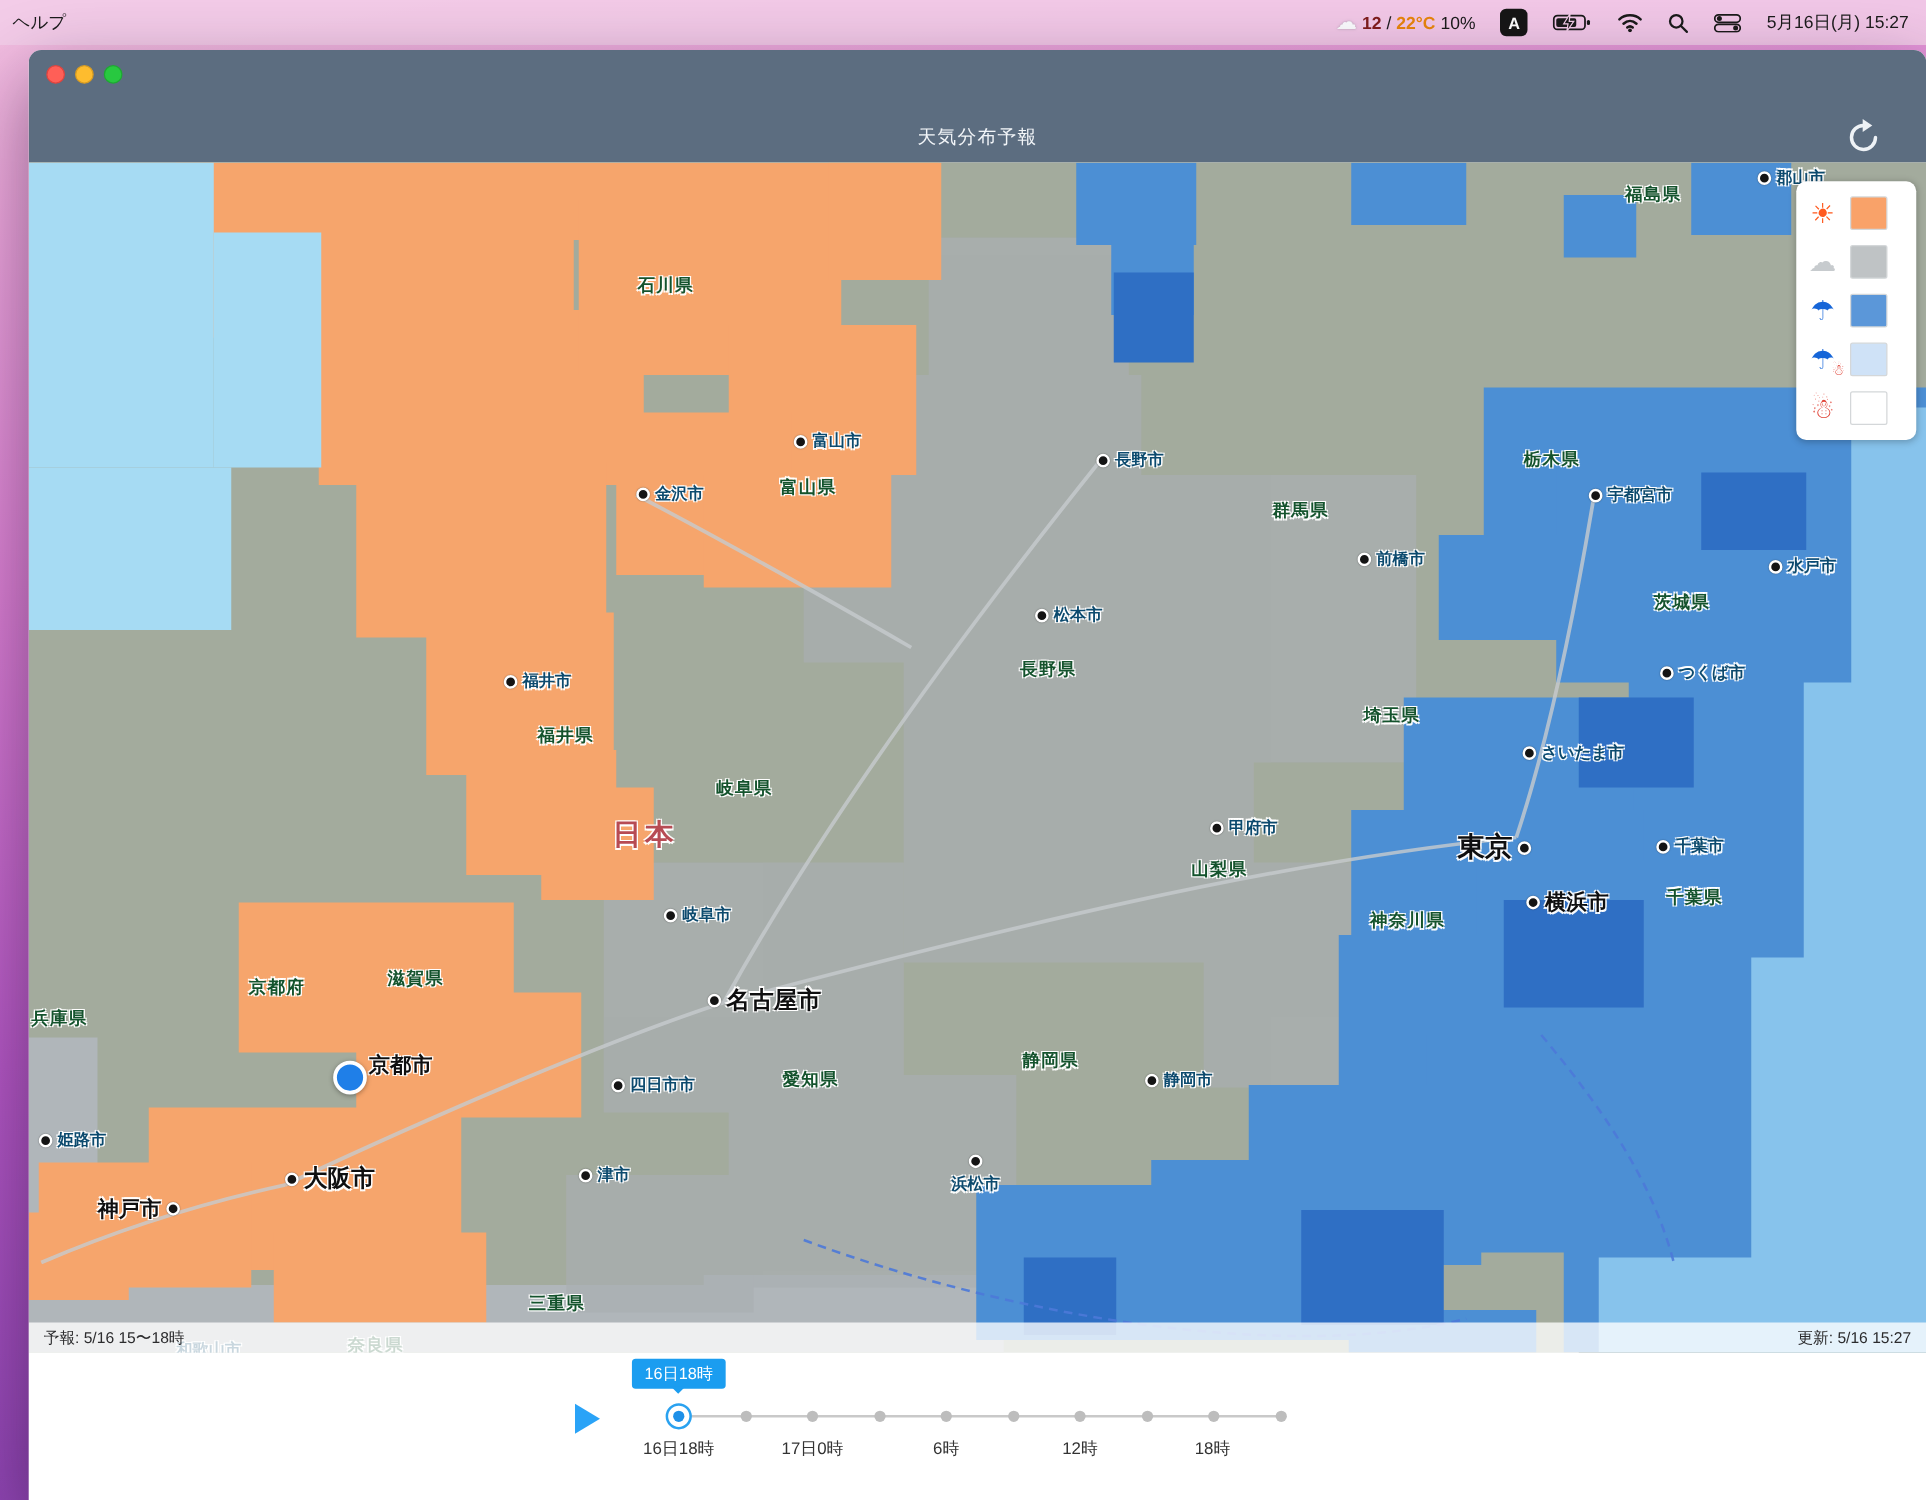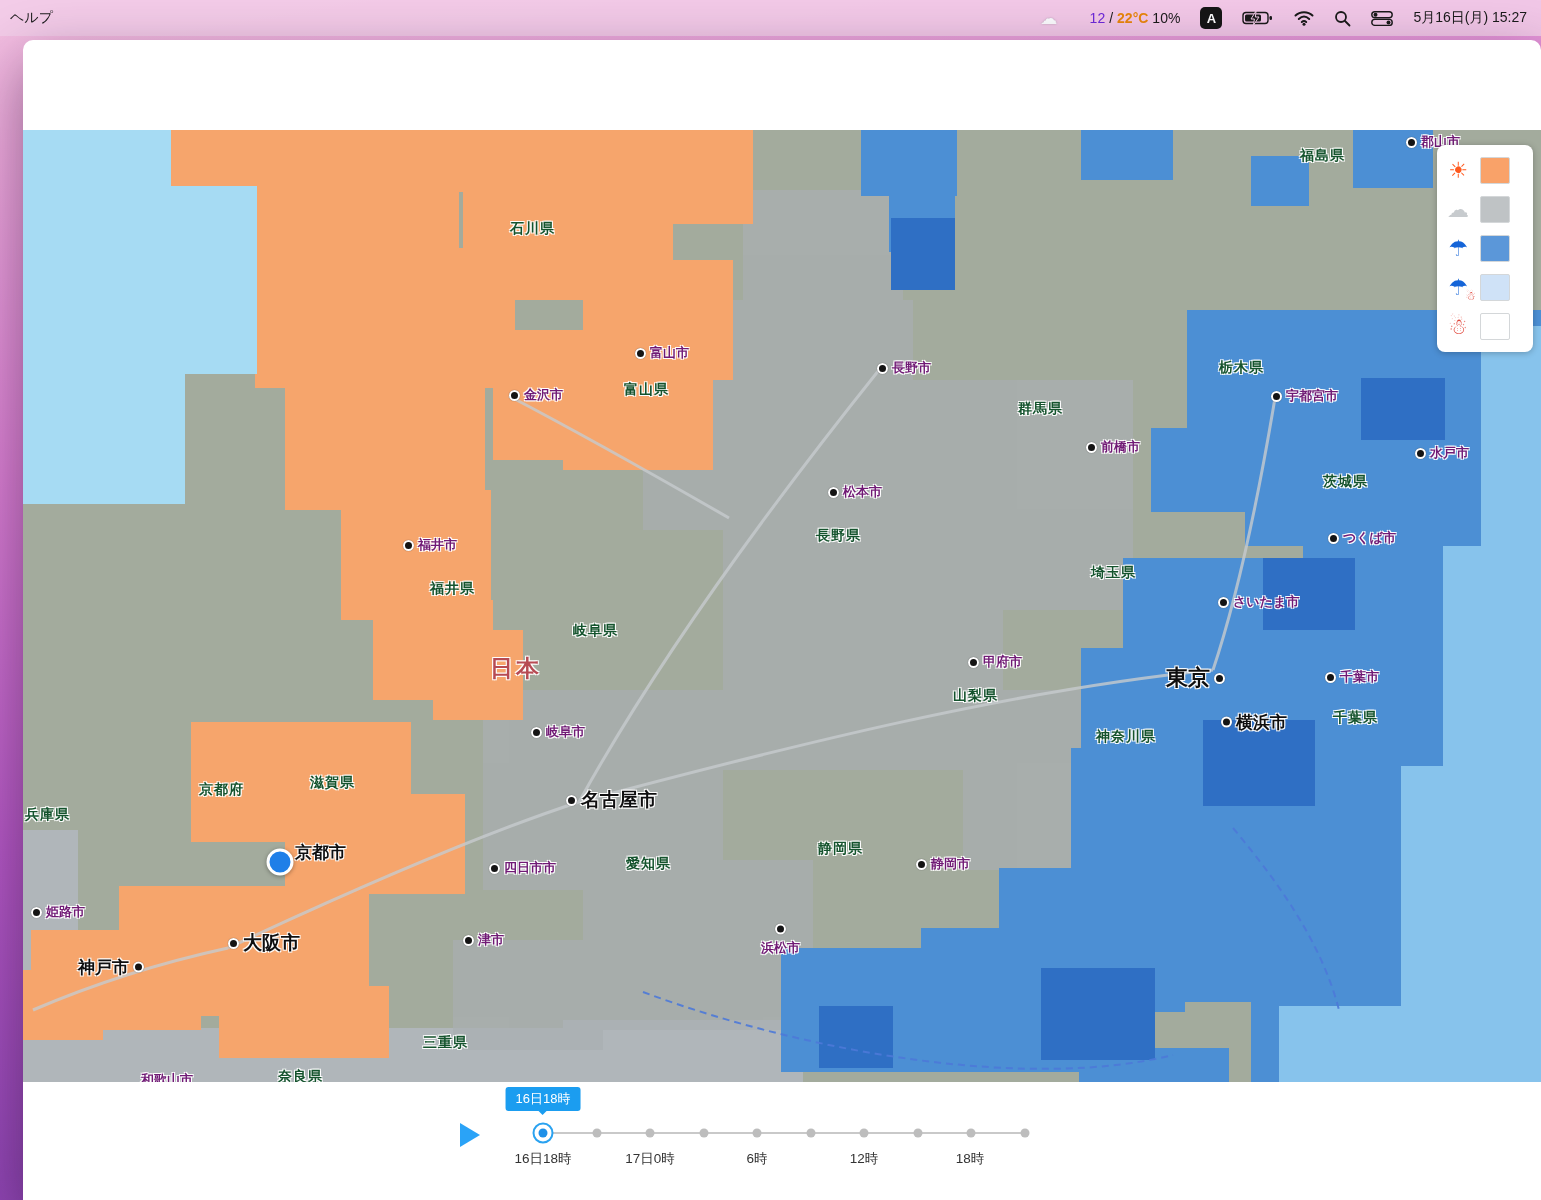--- a/index.html
+++ b/index.html
@@ -9,21 +9,21 @@
     background:linear-gradient(170deg,#f4c3e2 0%,#eda9dc 10%,#d97fd2 32%,#b357c4 58%,#9146b4 80%,#7d3ba6 100%);
   }
   
   .menubar{position:absolute;top:0;left:0;width:100%;height:36px;
     background:rgba(243,205,232,0.88);display:flex;align-items:center;
     justify-content:space-between;font-size:14px;color:#1a1a1a;box-sizing:border-box;
     padding:0 14px 0 10px;}
   .menubar .left,.menubar .right{display:flex;align-items:center;gap:20px;}
   .mb-item{display:flex;align-items:center;gap:4px;}
   .mb-cloud{font-size:17px;color:#fbfcfe;text-shadow:0 0 2px rgba(120,120,130,.55);}
-  .temp-low{color:#6d28d9;font-weight:400;margin-left:28px;}
+  .temp-low{color:#7f1d1d;font-weight:700;}
   .temp-high{color:#e8850c;font-weight:600;}
   .temp-sep,.temp-hum{color:#1a1a1a;}
   .inputsrc{width:22px;height:22px;background:#161616;color:#fff;border-radius:5px;
     display:flex;align-items:center;justify-content:center;font-size:13px;font-weight:700;}
   .clock{font-size:14px;white-space:nowrap;}
   .mb-svg{display:block;}
   
   .window{position:absolute;left:23px;top:40px;width:1518px;height:1160px;
     border-radius:10px 10px 0 0;overflow:hidden;background:#fff;
     box-shadow:0 22px 60px rgba(30,10,40,.45);}
@@ -38,21 +38,21 @@
   .refresh-btn{position:absolute;top:54px;right:34px;width:32px;height:32px;cursor:pointer;}
   
   .map{position:absolute;top:90px;left:0;width:1518px;height:952px;overflow:hidden;background:#a3ab9d;}
   .map svg.overlay{position:absolute;top:0;left:0;}
   #map-labels{position:absolute;top:0;left:0;width:100%;height:100%;}
   .lbl{position:absolute;transform:translateY(-50%);white-space:nowrap;display:flex;align-items:center;gap:4px;
     text-shadow:-1px -1px 0 rgba(255,255,255,.95),1px -1px 0 rgba(255,255,255,.95),
                 -1px 1px 0 rgba(255,255,255,.95),1px 1px 0 rgba(255,255,255,.95);}
   .lbl .cdot{width:7px;height:7px;background:#141414;border:2px solid #fff;border-radius:50%;
     box-sizing:content-box;flex:0 0 auto;box-shadow:0 0 1px rgba(0,0,0,.6);}
-  .lbl.city{font-size:13px;color:#701a75;font-weight:600;}
+  .lbl.city{font-size:13px;color:#0c4a6e;font-weight:600;}
   .lbl.city-lg{font-size:17px;color:#0f0f10;font-weight:700;}
   .lbl.city-xl{font-size:19px;color:#0f0f10;font-weight:700;}
   .lbl.tokyo{font-size:22px;color:#0f0f10;font-weight:700;}
   .lbl.pref{font-size:14px;color:#14532d;font-weight:600;letter-spacing:1px;}
   .lbl.country{font-size:23px;color:#b74b53;font-weight:600;letter-spacing:3px;}
   .loc-marker{position:absolute;width:21px;height:21px;border-radius:50%;
     background:#1f7fe8;border:3px solid #fff;transform:translate(-50%,-50%);
     box-shadow:0 1px 4px rgba(0,0,0,.35);}
   
   .legend{position:absolute;left:1414px;top:15px;width:96px;background:#fff;border-radius:8px;
@@ -126,20 +126,34 @@
         <rect x="0.8" y="8.4" width="20.4" height="6" rx="3" fill="none" stroke="#1a1a1a" stroke-width="1.4"></rect>
         <circle cx="17.5" cy="11.4" r="2" fill="#1a1a1a"></circle>
       </svg>
     </span>
     <span class="clock">5月16日(月) 15:27</span>
   </div>
 </div>
 
 <div class="window">
 
+  <div class="titlebar">
+    <div class="lights">
+      <span class="light red"></span>
+      <span class="light yellow"></span>
+      <span class="light green"></span>
+    </div>
+    <div class="win-title">天気分布予報</div>
+    <div class="refresh-btn">
+      <svg width="32" height="32" viewBox="0 0 30 30">
+        <path d="M23.8 15 A 9 9 0 1 1 15 6" fill="none" stroke="#eef2f6" stroke-width="2.6" stroke-linecap="round"></path>
+        <polygon points="14.2,1.2 14.2,10.8 21.4,6" fill="#eef2f6"></polygon>
+      </svg>
+    </div>
+  </div>
 
   <div class="map">
 
     <svg class="overlay" width="1518" height="952" viewBox="0 0 1518 952" preserveAspectRatio="none">
       <rect width="1518" height="952" fill="#a3ab9d"></rect>
 
       <g fill="#b0b6ba">
         <rect x="0" y="850" width="150" height="102"></rect>
         <rect x="140" y="898" width="420" height="54"></rect>
         <rect x="540" y="890" width="240" height="62"></rect>
@@ -423,20 +437,24 @@
             <span class="legend-swatch" style="background: rgb(207, 226, 247);"></span>
           </div>
           <div class="legend-row">
             <span class="legend-icon" style="color: rgb(224, 68, 56);">☃</span>
             <span class="legend-swatch" style="background: rgb(255, 255, 255);"></span>
           </div>
         </div>
     </div>
   </div>
 
+  <div class="statusbar">
+    <span>予報: 5/16 15〜18時</span>
+    <span>更新: 5/16 15:27</span>
+  </div>
 
   <div class="controls">
     <div class="play-btn">
       <svg width="22" height="26" viewBox="0 0 22 26">
         <polygon points="1,1 21,13 1,25" fill="#2aa3f7"></polygon>
       </svg>
     </div>
     <div class="tooltip" style="left: 520px;">16日18時</div>
     <div class="track" style="left: 520px; width: 482px;"></div>
     <div class="thumb" style="left: 520px;">

